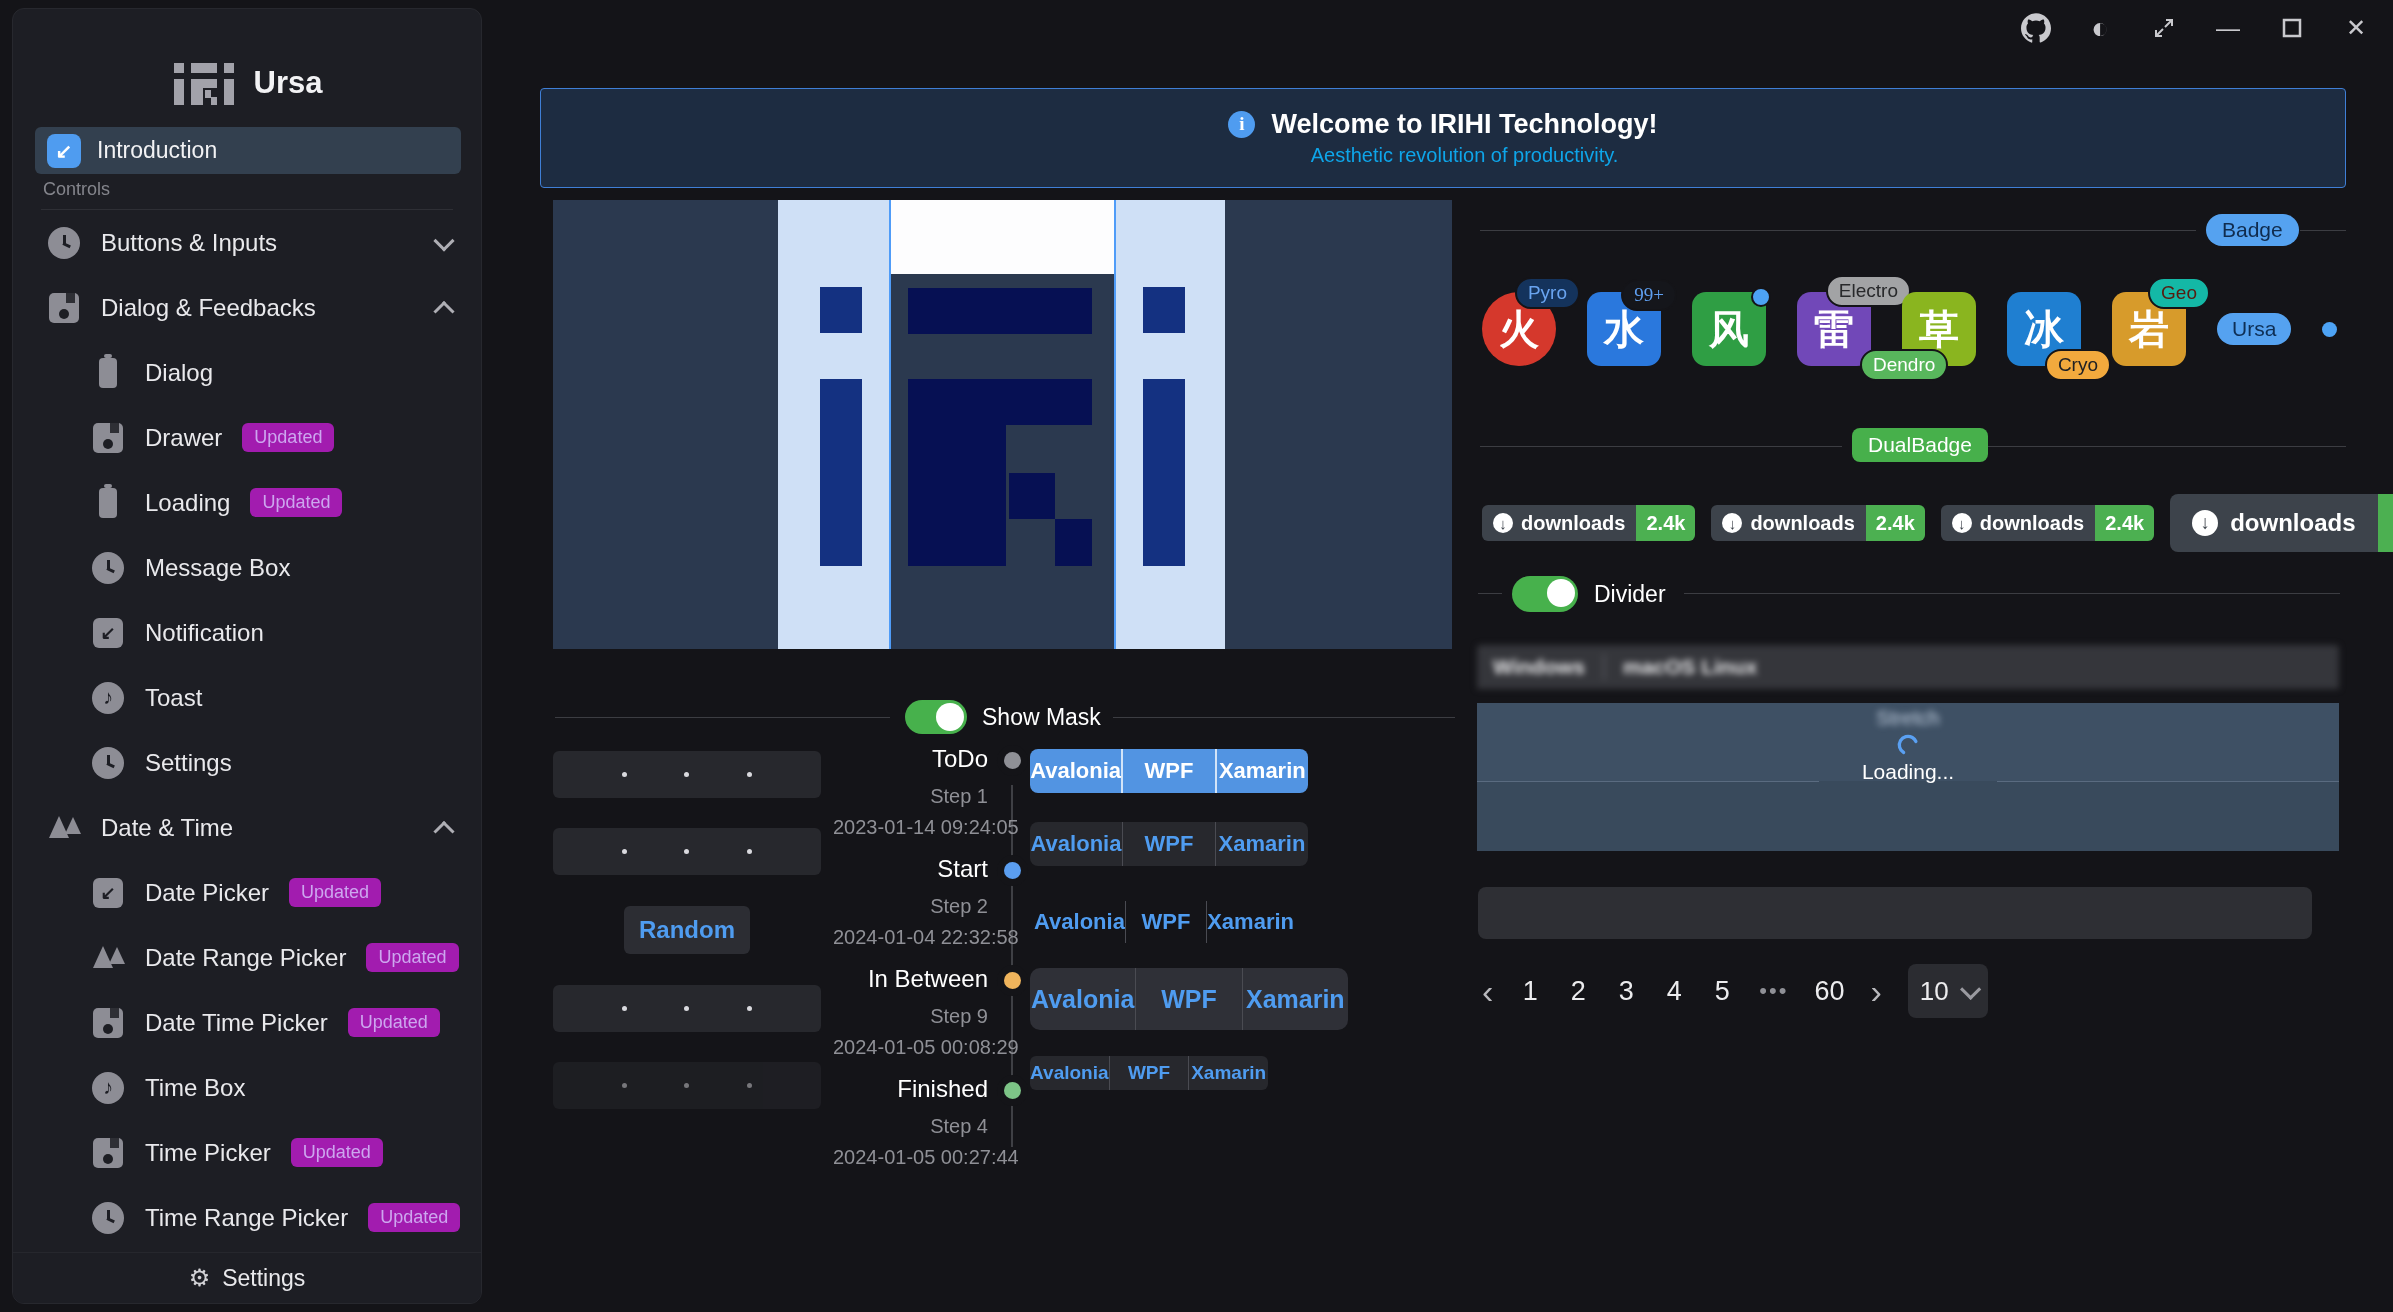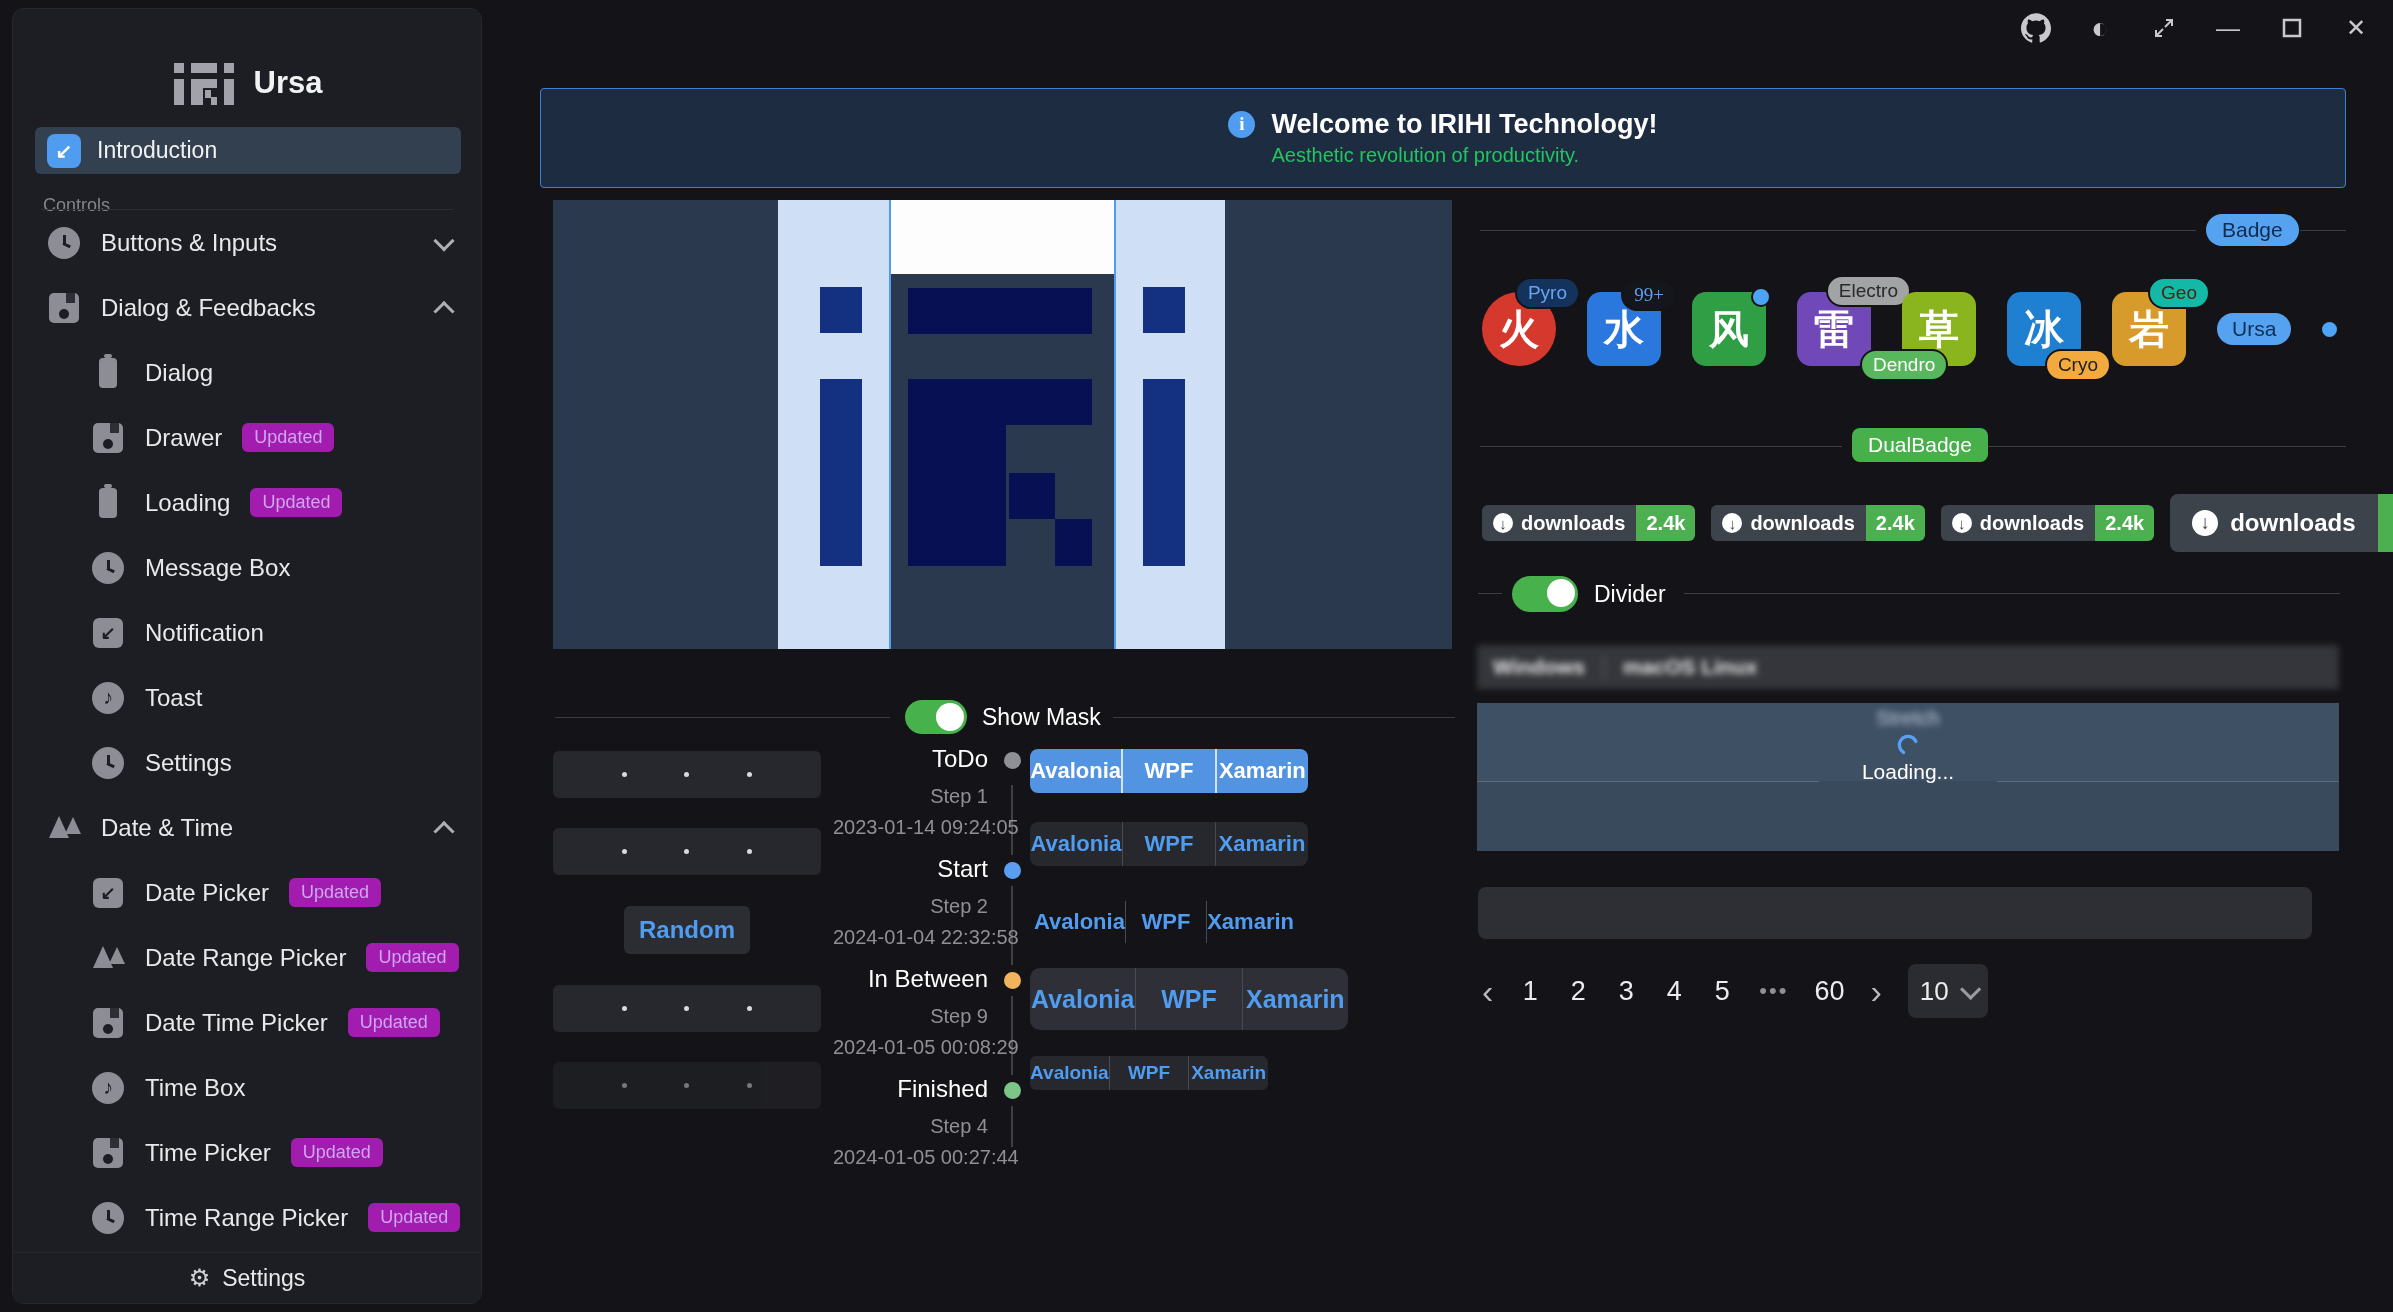--- a/index.html
+++ b/index.html
@@ -13,21 +13,21 @@
 
   
   .sidebar{position:absolute;left:12px;top:8px;width:470px;height:1296px;background:#1d1e24;border:1px solid #27282e;border-radius:12px;box-sizing:border-box;overflow:hidden;}
   .side-logo{position:absolute;top:48px;left:0;right:0;display:flex;align-items:center;justify-content:center;gap:18px;}
   .mini-logo{position:relative;width:64px;height:52px;}
   .mini-logo div{position:absolute;background:#a2a2aa;}
   .side-logo .logo-text{color:#f2f2f4;font-size:31px;font-weight:bold;}
   .side-selected{position:absolute;left:22px;top:118px;width:426px;height:47px;background:#33404f;border-radius:6px;display:flex;align-items:center;gap:16px;padding-left:12px;box-sizing:border-box;}
   .intro-ic{width:34px;height:34px;border-radius:8px;background:#4f9cf0;color:#fff;display:flex;align-items:center;justify-content:center;font-size:20px;font-weight:bold;}
   .side-selected .lbl{color:#f2f2f4;font-size:23px;}
-  .side-section{position:absolute;left:30px;top:186px;color:#84858c;font-size:18px;}
+  .side-section{position:absolute;left:30px;top:170px;color:#84858c;font-size:18px;}
   .side-sep{position:absolute;left:28px;right:28px;top:200px;height:1px;background:#2e2f35;}
   .side-items{position:absolute;left:0;top:205px;right:0;display:flex;flex-direction:column;gap:8px;}
   .side-row{height:57px;display:flex;align-items:center;position:relative;padding-left:34px;box-sizing:border-box;gap:20px;}
   .side-row.child{padding-left:78px;}
   .side-row .lbl{color:#e9e9ec;font-size:24px;}
   .side-row.faded{opacity:.35;}
   .upd{background:#a21caf;color:#cda6ef;font-size:18px;border-radius:6px;padding:4px 12px;}
   .chev{position:absolute;right:30px;top:50%;width:14px;height:14px;}
   .chev::before{content:"";position:absolute;left:0;top:0;width:12px;height:12px;border-right:3px solid #aeaeb4;border-bottom:3px solid #aeaeb4;}
   .chev.down{transform:translateY(-70%) rotate(45deg);}
@@ -50,21 +50,21 @@
   .sic-trees{position:relative;width:34px;height:32px;}
   .sic-trees::before{content:"";position:absolute;left:2px;bottom:6px;border-left:10px solid transparent;border-right:10px solid transparent;border-bottom:22px solid #8d8d95;}
   .sic-trees::after{content:"";position:absolute;right:0px;bottom:10px;border-left:8px solid transparent;border-right:8px solid transparent;border-bottom:17px solid #8d8d95;}
   .sic-arrowsq{width:30px;height:30px;border-radius:6px;background:#8d8d95;color:#1d1e24;font-size:18px;font-weight:bold;display:flex;align-items:center;justify-content:center;}
 
   
   .banner{position:absolute;left:540px;top:88px;width:1806px;height:100px;background:#1d2c41;border:1px solid #3f7fd6;border-radius:4px;display:flex;align-items:center;justify-content:center;box-sizing:border-box;}
   .banner-inner{display:flex;align-items:flex-start;gap:16px;}
   .info-ic{width:27px;height:27px;border-radius:50%;background:#4f9cf0;color:#fff;font-size:19px;font-weight:bold;display:flex;align-items:center;justify-content:center;margin-top:2px;font-family:"Liberation Serif",serif;}
   .banner-title{color:#ffffff;font-size:27px;font-weight:bold;line-height:1.15;}
-  .banner-sub{color:#22c55e;font-size:20px;margin-top:4px;}
+  .banner-sub{color:#0ea5e9;font-size:20px;margin-top:4px;text-align:center;}
 
   
   .hero{position:absolute;left:553px;top:200px;width:899px;height:449px;background:#2b394f;}
   .hero .band{position:absolute;top:0;bottom:0;}
   .hero .b1{left:225px;width:112px;background:#cfe0f6;}
   .hero .bw{left:337px;width:225px;background:#fdfdfe;}
   .hero .b2{left:562px;width:110px;background:#cfe0f6;}
   .hero .vline{position:absolute;top:0;bottom:0;width:2px;background:#4f9cf8;}
   .hero .g{position:absolute;}
   .hero .g.on-light{background:#143181;}

